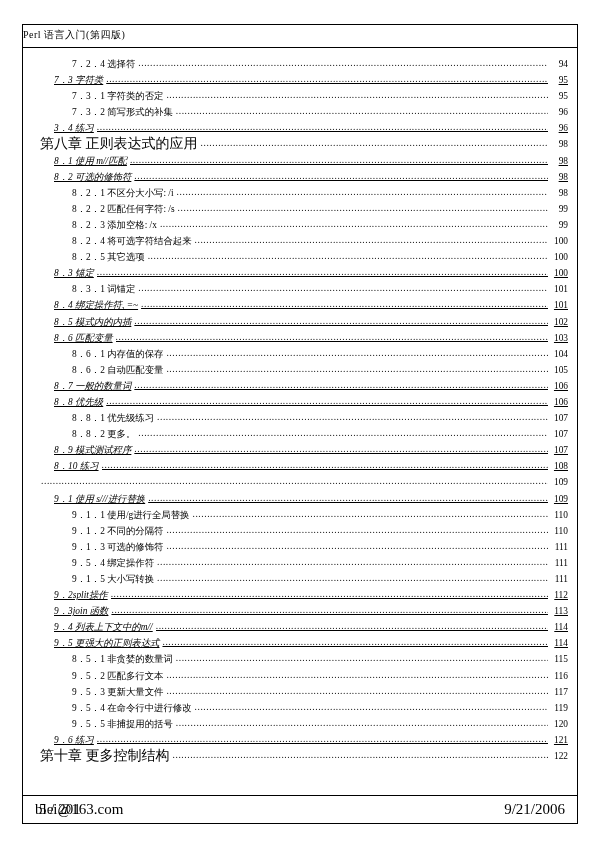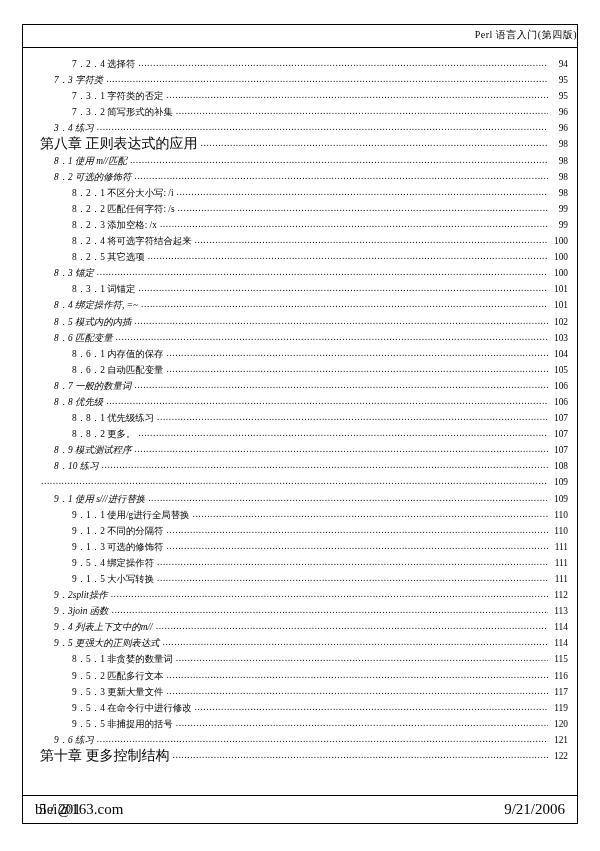--- a/index.html
+++ b/index.html
@@ -29,21 +29,21 @@
     height: 800px;
     border: 1px solid #000;
     box-sizing: border-box;
   }
   .header {
     position: absolute;
     left: 23px;
     top: 24px;
     width: 554px;
     height: 24px;
-    text-align: right;
+    text-align: left;
     font-size: 10px;
     line-height: 22px;
     letter-spacing: 0.5px;
   }
   .header-rule {
     position: absolute;
     left: 23px;
     top: 47px;
     width: 554px;
     height: 0;
@@ -115,21 +115,21 @@
     top: -1px;
   }
   .toc-entry .page-num {
     flex: 0 0 auto;
     text-align: right;
     min-width: 17px;
     padding-left: 2px;
   }
   
   .lvl-0 { padding-left: 8px; }
-  .lvl-1 { padding-left: 22px; }
+  .lvl-1 { padding-left: 22px; text-decoration: underline; }
   .lvl-2 { padding-left: 40px; }
 
   .lvl-0 .label { font-size: 14px; }
   .italic { font-style: italic; }
 </style>
 </head>
 <body>
 
 <div class="page">
 

